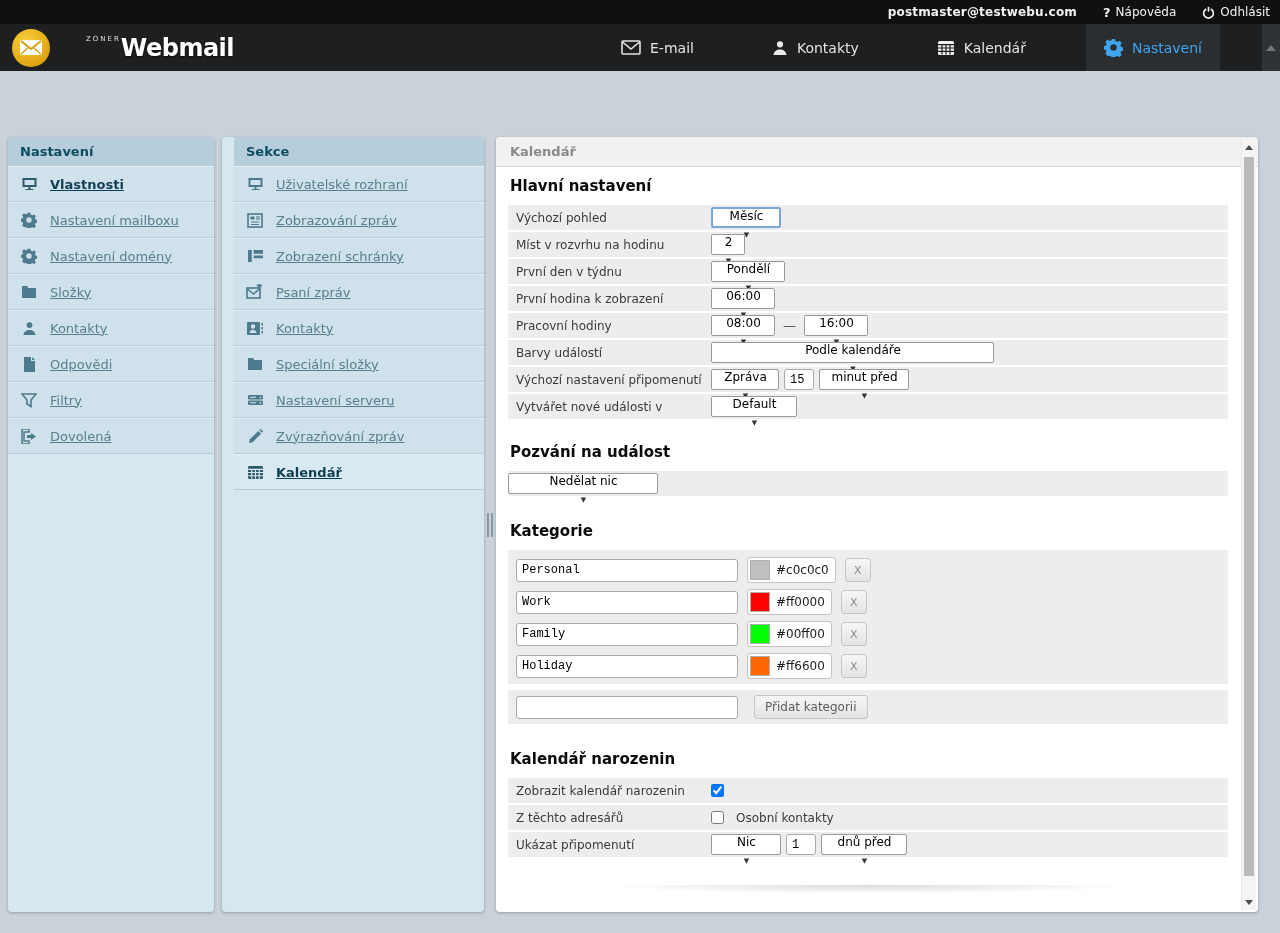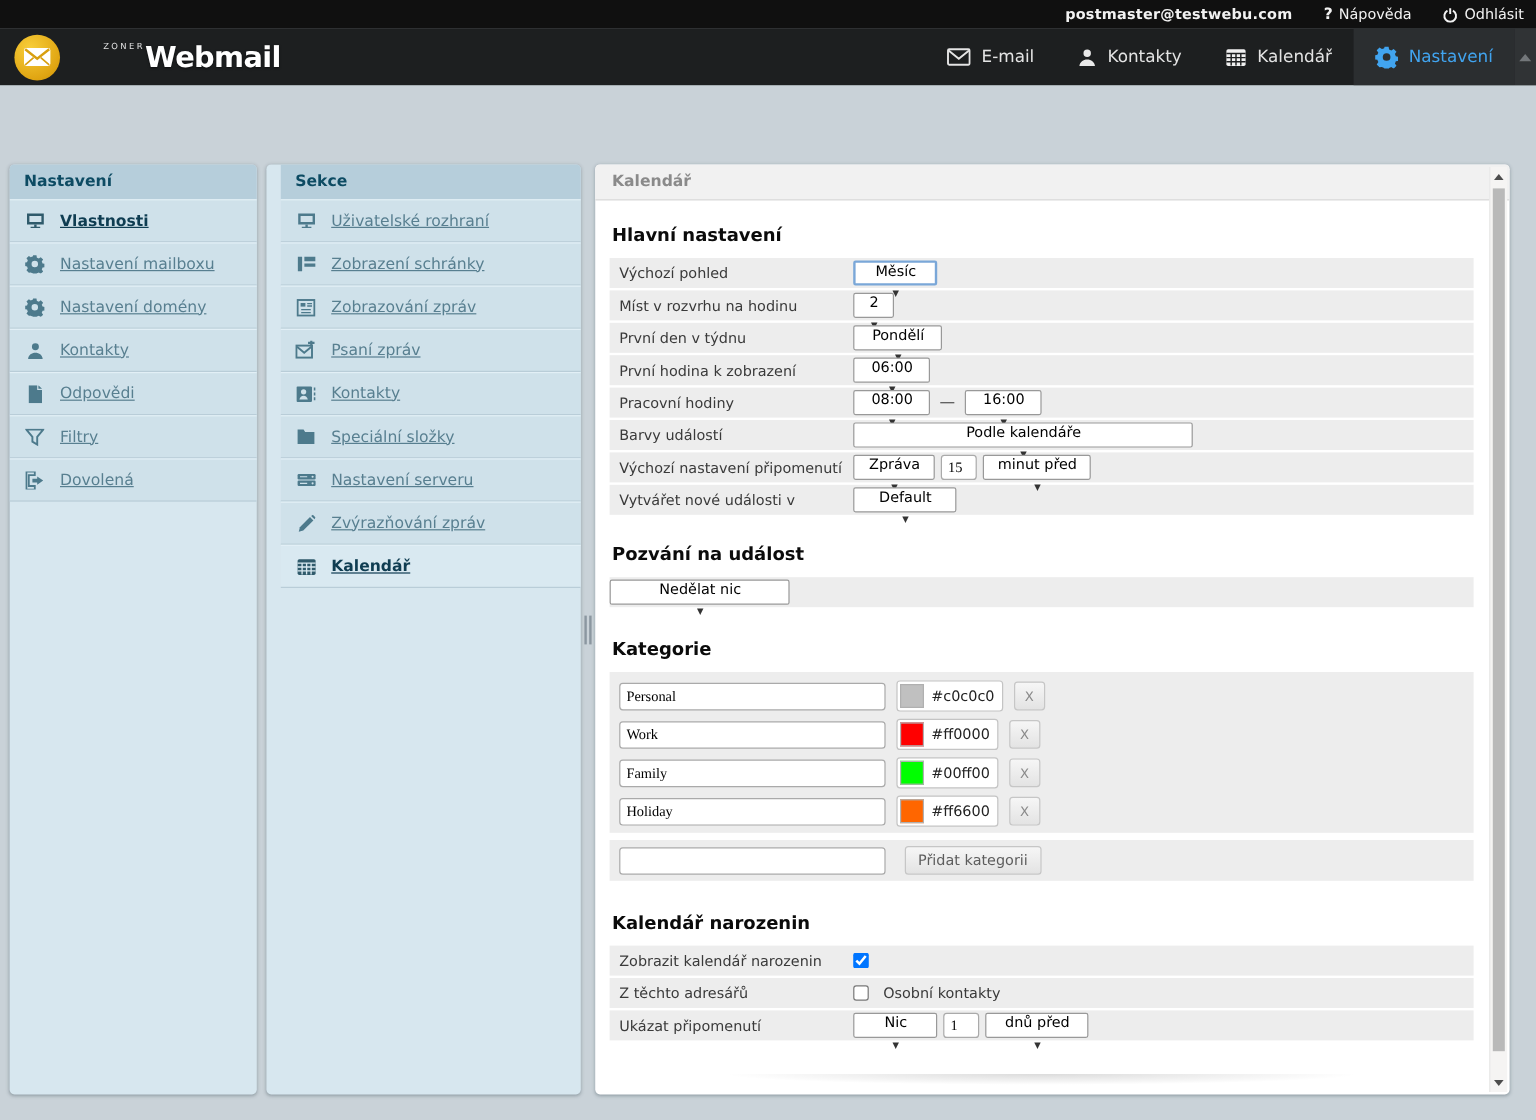--- a/index.html
+++ b/index.html
@@ -24,21 +24,21 @@
   .brand{ display:flex; align-items:center; margin-left:12px; }
   .brand-circle{
     width:38px; height:38px; border-radius:50%;
     background:radial-gradient(circle at 35% 30%, #f8ce3a, #e0a512 70%, #c89106);
     display:flex; align-items:center; justify-content:center; z-index:2;
   }
   .brand-text{ margin-left:-6px; display:flex; flex-direction:row; line-height:1; z-index:1;}
   .brand-zoner{ color:#e0e0e0; font-size:7px; letter-spacing:2px; margin-left:42px; margin-bottom:1px;}
   .brand-webmail{ color:#ffffff; font-size:24px; font-weight:bold; letter-spacing:-.5px;
     text-shadow:0 1px 2px rgba(0,0,0,.6); }
-  .nav-items{ margin-left:auto; display:flex; height:100%; }
+  .nav-items{ margin-left:auto; display:flex; height:100%;gap:42px; }
   .nav-item{ display:flex; align-items:center; gap:9px; padding:0 18px; font-size:14px;
     color:#e4e4e4; cursor:pointer; }
   .nav-item.active{ background:#2b2e30; color:#41a4ef; }
   .nav-right-strip{ width:18px; height:100%; background:#303335; display:flex;
     align-items:center; justify-content:center; cursor:pointer; }
   .nav-right-strip .tri{ width:0; height:0; border-left:5px solid transparent;
     border-right:5px solid transparent; border-bottom:6px solid #73777a; }
 
   
   .panel{
@@ -70,40 +70,40 @@
   .splitter i{ width:2px; height:100%; background:#8b97a0; }
 
   
   .main-header{
     height:30px; background:#f1f1f1; border-bottom:1px solid #d9d9d9;
     display:flex; align-items:center; padding-left:14px;
     color:#8a8a8a; font-size:13px; font-weight:bold;
   }
   .main-content{ padding:10px 30px 0 12px; }
 
-  h2.section{ font-size:15px; font-weight:bold; color:#0b0b0b; margin:10px 0 10px 2px; }
+  h2.section{ font-size:15px; font-weight:bold; color:#0b0b0b; margin:0 0 10px 2px; }
   .row{
     background:#ededed; height:25px; margin-bottom:2px;
     display:flex; align-items:center; font-size:12px; color:#3a3a3a;
   }
   .row .lbl{ flex:0 0 203px; padding-left:8px; }
   .row .lbl-wide{ flex:0 0 362px; padding-left:8px; }
   .row .ctrls{ display:flex; align-items:center; gap:5px; }
 
   
   .sel{
     display:inline-flex; align-items:center; justify-content:space-between;
     background:#fff; border:1px solid #999; border-radius:2px; height:21px;
     padding:0 5px 0 6px; font-size:12px; color:#000; cursor:pointer; gap:8px;flex-direction:column;
   }
   .sel .arr{ font-size:7px; color:#333; }
   .sel.focused{ border:2px solid #7aa7d8; padding:0 4px 0 5px; }
   .txt{
     background:#fff; border:1px solid #aaa; border-radius:3px; height:21px;
-    font-size:12px; padding:0 5px; font-family:Liberation Serif, serif; color:#000;
+    font-size:12px; padding:0 5px; font-family:Liberation Mono, monospace; color:#000;
   }
   .dash{ color:#444; font-size:13px; margin:0 3px; }
 
   
   .cat-band{ background:#ededed; padding:4px 0 2px 0; }
   .cat-row{ display:flex; align-items:center; gap:9px; padding:3px 0 3px 8px; }
   .cat-name{ width:222px; height:23px; }
   .swatch-box{
     display:inline-flex; align-items:center; background:#fff; border:1px solid #c4c4c4;
     border-radius:3px; height:26px; padding:2px 6px 2px 2px; gap:6px;
@@ -242,20 +242,28 @@
   <div class="side-item">
     <span class="icon">
       <svg width="16" height="16" viewBox="0 0 16 16" fill="currentColor">
           <path fill-rule="evenodd" d="M6.6 0.8h2.8l.35 2a5.6 5.6 0 0 1 1.55.65l1.65-1.15 2 2-1.15 1.65c.3.5.5 1 .65 1.55l2 .35v2.8l-2 .35a5.6 5.6 0 0 1-.65 1.55l1.15 1.65-2 2-1.65-1.15a5.6 5.6 0 0 1-1.55.65l-.35 2H6.6l-.35-2a5.6 5.6 0 0 1-1.55-.65L3.05 15.2l-2-2 1.15-1.65a5.6 5.6 0 0 1-.65-1.55l-2-.35V6.85l2-.35c.15-.55.35-1.05.65-1.55L1.05 3.3l2-2L4.7 2.45c.5-.3 1-.5 1.55-.65l.35-1zM8 5.3A2.7 2.7 0 1 0 8 10.7 2.7 2.7 0 0 0 8 5.3z"></path>
         </svg>
     </span>
     <span>Nastavení domény</span>
   </div>
   <div class="side-item">
     <span class="icon">
+      <svg width="16" height="14" viewBox="0 0 16 14" fill="currentColor">
+          <path d="M1 1h5l1.3 2H15v10H1z"></path>
+        </svg>
+    </span>
+    <span>Složky</span>
+  </div>
+  <div class="side-item">
+    <span class="icon">
       <svg width="15" height="15" viewBox="0 0 16 16" fill="currentColor">
           <path d="M8 1.2a3.1 3.1 0 1 1 0 6.2 3.1 3.1 0 0 1 0-6.2zM1.5 15c.4-3.4 3.2-5.4 6.5-5.4s6.1 2 6.5 5.4z"></path>
         </svg>
     </span>
     <span>Kontakty</span>
   </div>
   <div class="side-item">
     <span class="icon">
       <svg width="13" height="15" viewBox="0 0 13 15" fill="currentColor">
           <path d="M1 0h7v4h4v11H1z"></path>
@@ -287,39 +295,39 @@
   <div class="side-header">Sekce</div>
 
   <div class="side-item">
     <span class="icon">
       <svg width="17" height="16" viewBox="0 0 16 16" fill="currentColor">
           <path fill-rule="evenodd" d="M1 2h14v9H1zm2 2v5h10V4z"></path>
           <path d="M7 11h2v2h3v1H4v-1h3z"></path>
         </svg>
     </span>
     <span>Uživatelské rozhraní</span>
-  </div>
-  <div class="side-item">
-    <span class="icon">
-      <svg width="15" height="14" viewBox="0 0 16 15" fill="currentColor">
-          <path d="M0 1h4v13H0z"></path>
-          <path d="M6 1h10v4H6zM6 7h10v3H6z"></path>
-        </svg>
-    </span>
-    <span>Zobrazení schránky</span>
   </div>
   <div class="side-item">
     <span class="icon">
       <svg width="16" height="15" viewBox="0 0 16 15" fill="none" stroke="currentColor">
           <rect x="1" y="1" width="14" height="13" stroke-width="1.6"></rect>
           <rect x="3.5" y="3.5" width="4" height="3" fill="currentColor" stroke="none"></rect>
           <path d="M9 4h4M9 6h4M4 9h8M4 11.5h8" stroke-width="1.2"></path>
         </svg>
     </span>
     <span>Zobrazování zpráv</span>
+  </div>
+  <div class="side-item">
+    <span class="icon">
+      <svg width="15" height="14" viewBox="0 0 16 15" fill="currentColor">
+          <path d="M0 1h4v13H0z"></path>
+          <path d="M6 1h10v4H6zM6 7h10v3H6z"></path>
+        </svg>
+    </span>
+    <span>Zobrazení schránky</span>
   </div>
   <div class="side-item">
     <span class="icon">
       <svg width="18" height="16" viewBox="0 0 18 16">
           <rect x="1" y="4" width="13" height="10" fill="none" stroke="currentColor" stroke-width="1.6"></rect>
           <path d="M1.5 5l6 5 6-5" fill="none" stroke="currentColor" stroke-width="1.6"></path>
           <path d="M15 0h2v2h-2zM13 2h6v2h-6zM15 4h2v2h-2z" fill="currentColor" transform="translate(-1,-1) scale(0.9)"></path>
         </svg>
     </span>
     <span>Psaní zpráv</span>

